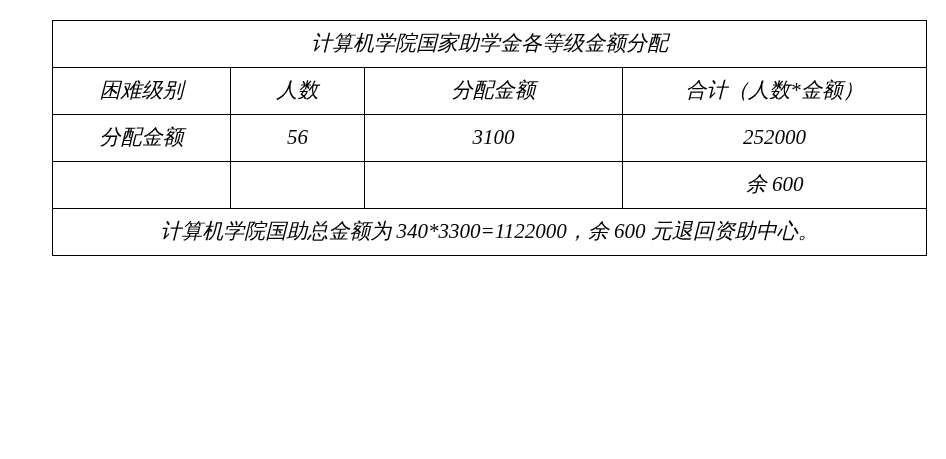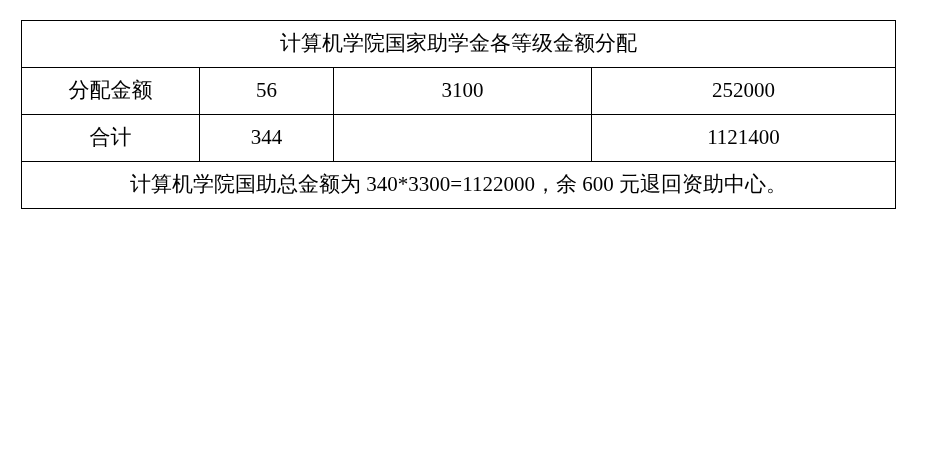--- a/index.html
+++ b/index.html
@@ -15,23 +15,24 @@
   }
   .page {
     position: relative;
     width: 946px;
     height: 459px;
     background: #ffffff;
     box-sizing: border-box;
   }
   .table-wrap {
     position: absolute;
-    left: 21px;
+    left: 52px;
     top: 20px;
     width: 874px;
+    font-style: italic;
   }
   table.alloc {
     border-collapse: collapse;
     width: 874px;
     table-layout: fixed;
   }
   table.alloc td {
     border: 1px solid #000000;
     text-align: center;
     vertical-align: middle;
@@ -75,30 +76,36 @@
         <col class="col-a">
         <col class="col-b">
         <col class="col-c">
         <col class="col-d">
       </colgroup>
       <tbody>
         <tr>
           <td class="title-cell" colspan="4">计算机学院国家助学金各等级金额分配</td>
         </tr>
         <tr>
+          <td class="header-cell">困难级别</td>
+          <td class="header-cell">人数</td>
+          <td class="header-cell">分配金额</td>
+          <td class="header-cell">合计（人数*金额）</td>
+        </tr>
+        <tr>
           <td>分配金额</td>
           <td>56</td>
           <td>3100</td>
           <td>252000</td>
         </tr>
         <tr>
-          <td>合计</td>
-          <td>344</td>
           <td class="empty-cell"></td>
-          <td>1121400</td>
+          <td class="empty-cell"></td>
+          <td class="empty-cell"></td>
+          <td>余 600</td>
         </tr>
         <tr>
           <td class="note-cell" colspan="4">计算机学院国助总金额为 340*3300=1122000，余 600 元退回资助中心。</td>
         </tr>
       </tbody>
     </table>
   </div>
 </div>
 
 </body></html>

